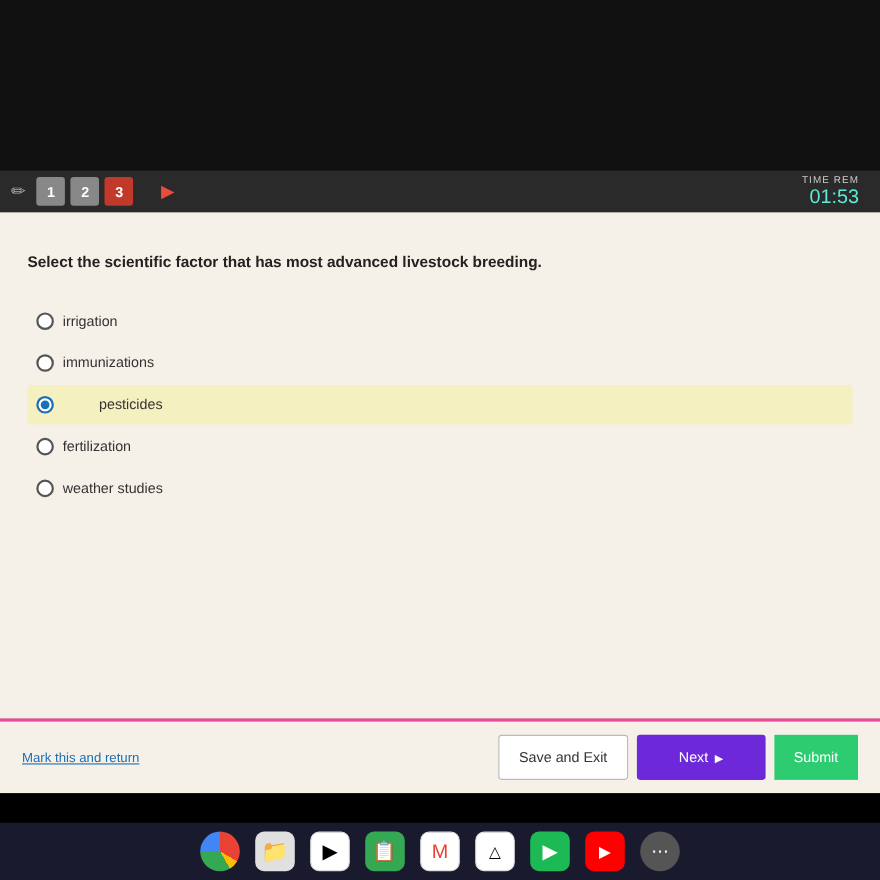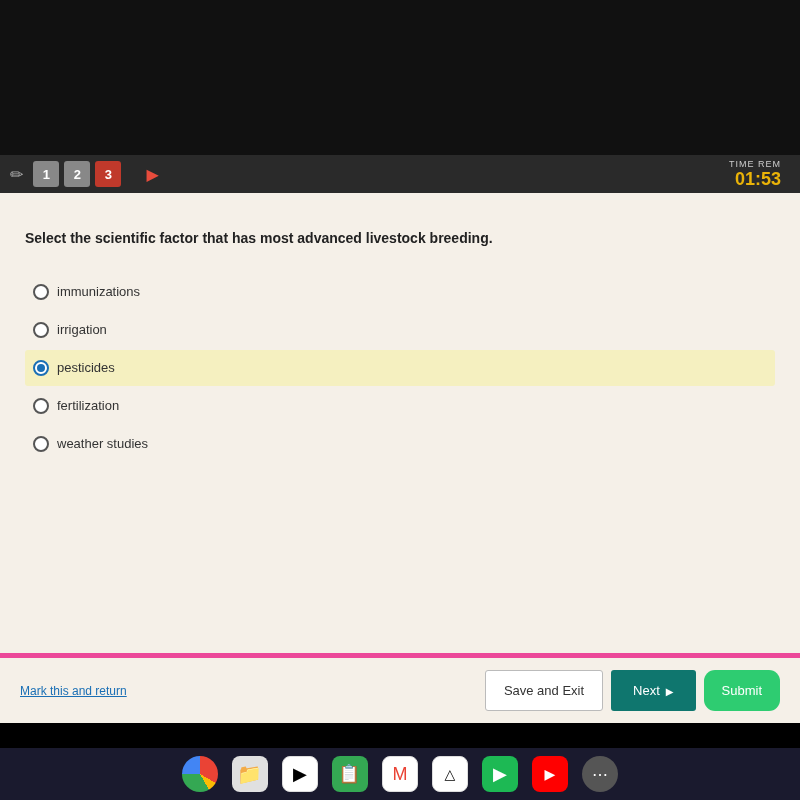--- a/index.html
+++ b/index.html
@@ -71,22 +71,22 @@
     }
 
     .timer-label {
       font-size: 9px;
       color: #ccc;
       letter-spacing: 1px;
     }
 
     .timer-value {
       font-size: 18px;
-      color: #eab308;
-      font-weight: bold;
+      color: #5eead4;
+      font-weight: normal;
     }
 
     
     .quiz-container {
       background: #f5f0e8;
       margin: 0;
       width: 100%;
       padding: 36px 25px 15px 25px;
       min-height: 460px;
       position: relative;
@@ -109,20 +109,21 @@
       display: flex;
       align-items: center;
       padding: 10px 8px;
       margin-bottom: 2px;
       cursor: pointer;
       border-radius: 3px;
     }
 
     .option-item.selected {
       background: #f5f0c0;
+      gap: 33px;
     }
 
     .option-item label {
       font-size: 13px;
       color: #333;
       cursor: pointer;
       margin-left: 8px;
     }
 
     
@@ -147,21 +148,21 @@
       content: '';
       width: 8px;
       height: 8px;
       border-radius: 50%;
       background: #1a6fb5;
     }
 
     
     .bottom-bar {
       background: #f5f0e8;
-      border-top: 5px solid #ec4899;
+      border-top: 3px solid #ec4899;
       width: 100%;
       padding: 12px 20px;
       display: flex;
       align-items: center;
       justify-content: space-between;
     }
 
     .mark-return-link {
       font-size: 12px;
       color: #1a6fb5;
@@ -178,44 +179,44 @@
       background: #fff;
       border: 1px solid #bbb;
       color: #333;
       padding: 12px 18px;
       font-size: 13px;
       cursor: pointer;
       border-radius: 3px;
     }
 
     .btn-next {
-      background: #0f766e;
+      background: #6d28d9;
       border: none;
       color: #fff;
-      padding: 8px 22px;
+      padding: 8px 38px;
       font-size: 13px;
       cursor: pointer;
       border-radius: 3px;
       position: relative;
     }
 
     .btn-next::after {
       content: '▶';
       margin-left: 6px;
       font-size: 10px;
     }
 
     .btn-submit {
       background: #2ecc71;
       border: none;
       color: #fff;
       padding: 8px 18px;
       font-size: 13px;
       cursor: pointer;
-      border-radius: 11px;
+      border-radius: 0;
     }
 
     
     .taskbar {
       width: 100%;
       height: 52px;
       background: #1a1a2e;
       display: flex;
       align-items: center;
       justify-content: center;
@@ -255,25 +256,25 @@
     <div class="timer-value">01:53</div>
   </div>
 </div>
 
 <div class="quiz-container">
   <p class="question-text">Select the scientific factor that has most advanced livestock breeding.</p>
 
   <ul class="options-list">
     <li class="option-item">
       <div class="radio-circle"></div>
-      <label>immunizations</label>
+      <label>irrigation</label>
     </li>
     <li class="option-item">
       <div class="radio-circle"></div>
-      <label>irrigation</label>
+      <label>immunizations</label>
     </li>
     <li class="option-item selected">
       <div class="radio-circle checked"></div>
       <label>pesticides</label>
     </li>
     <li class="option-item">
       <div class="radio-circle"></div>
       <label>fertilization</label>
     </li>
     <li class="option-item">

